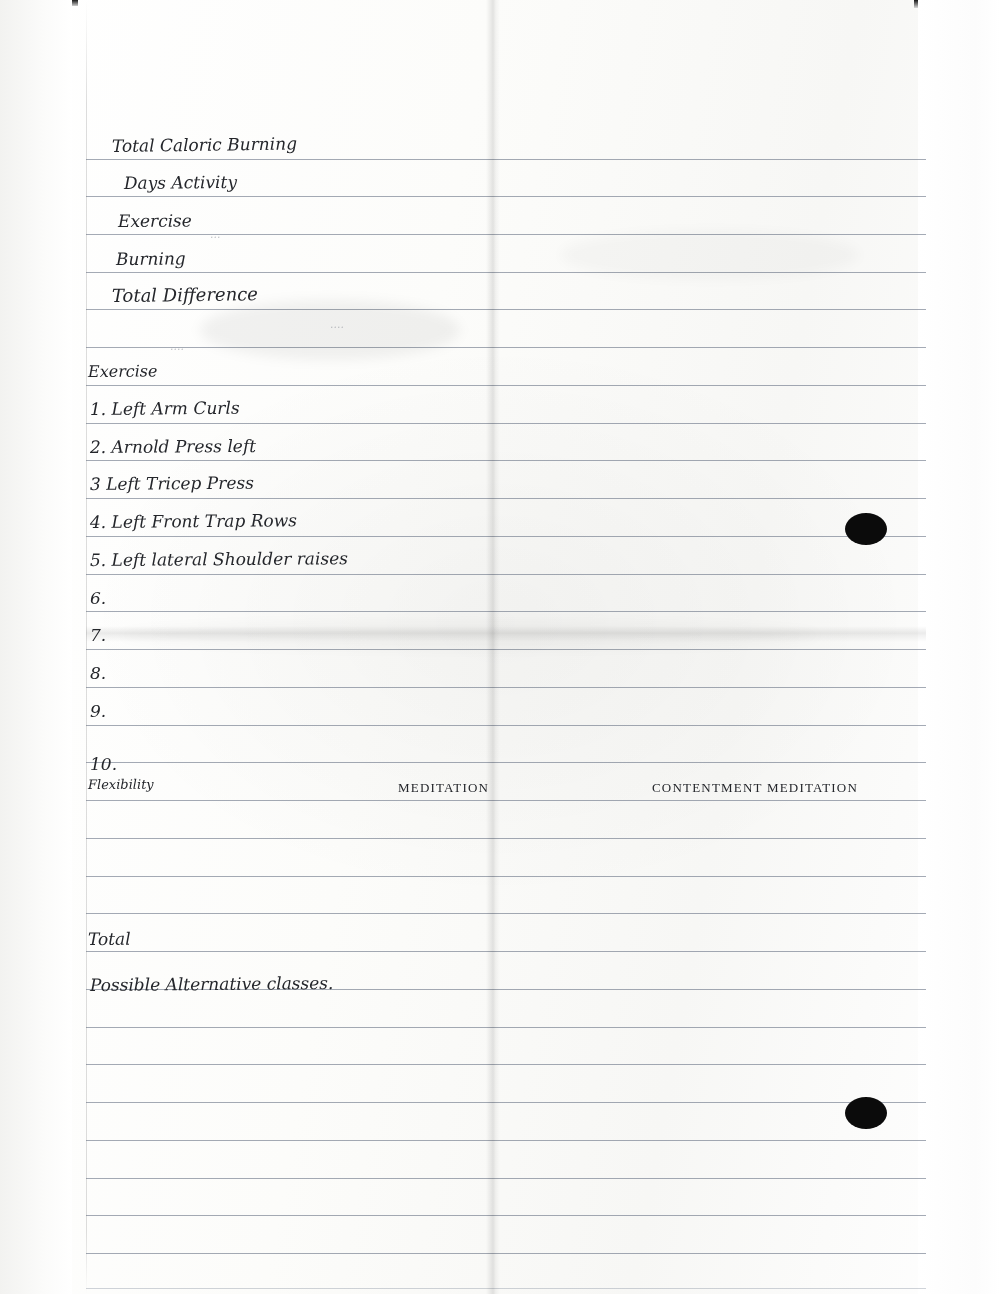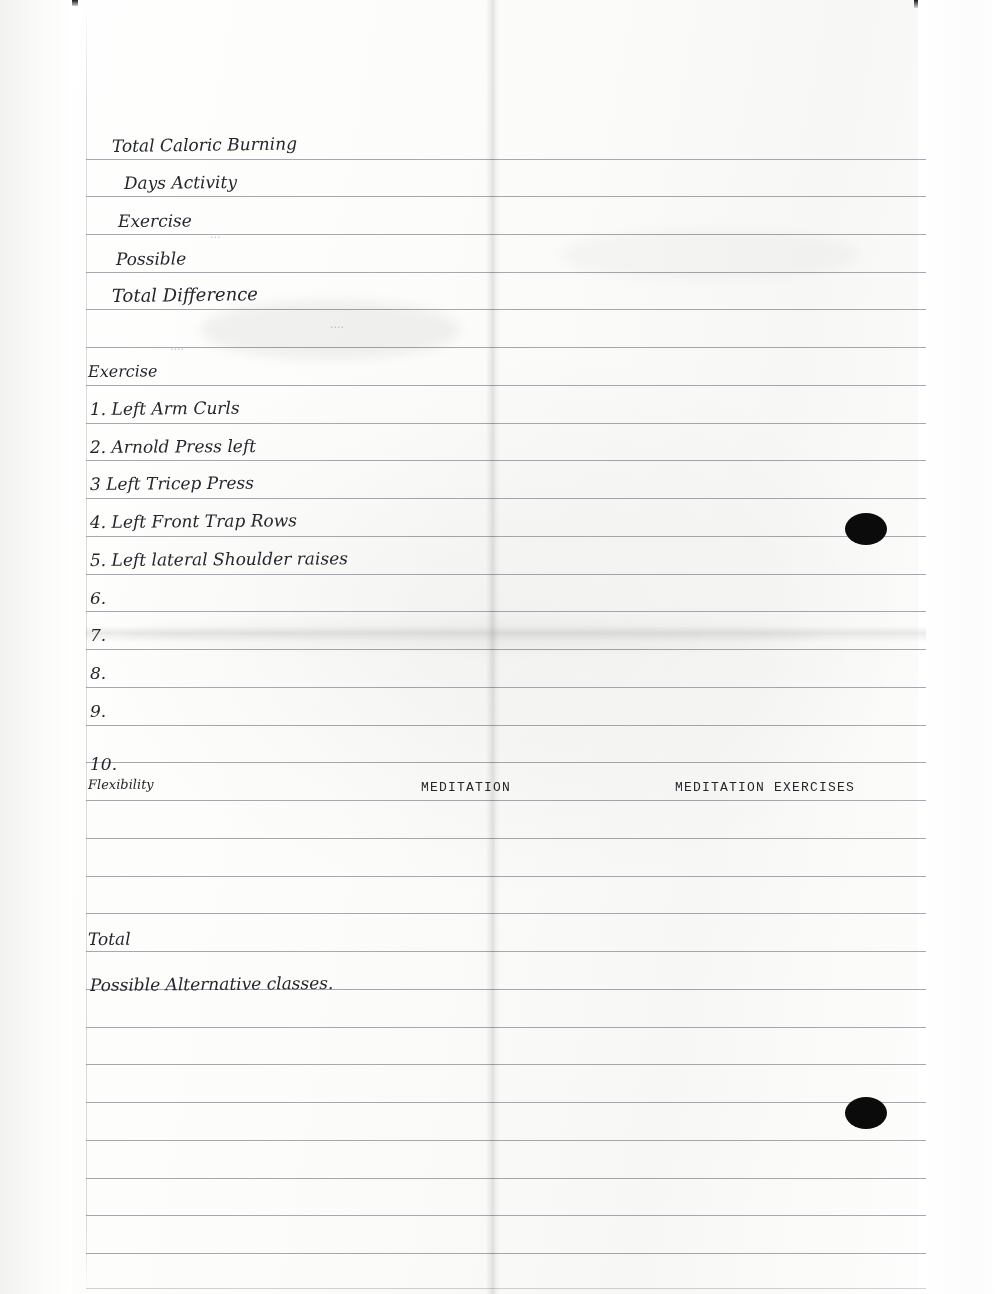--- a/index.html
+++ b/index.html
@@ -88,24 +88,23 @@
   
   .hw {
     position: absolute;
     color: #24262b;
     font-family: "DejaVu Serif", serif;
     font-style: italic;
     white-space: nowrap;
     transform-origin: left bottom;
   }
   .hw.caps {
-    font-family: Liberation Mono, monospace;
+    font-family: Liberation Serif, serif;
     font-style: normal;
     letter-spacing: 1.2px;
-    margin-left: 23px;
   }
   .ghost {
     position: absolute;
     color: rgba(120,125,135,0.45);
     font-family: "DejaVu Serif", serif;
     font-style: italic;
     white-space: nowrap;
     font-size: 11px;
     filter: blur(0.4px);
   }
@@ -163,21 +162,21 @@
   <div class="smudge" style="left:560px; top:230px; width:300px; height:50px; opacity:.5;"></div>
   <div class="smudge" style="left:120px; top:620px; width:700px; height:30px; opacity:.55;"></div>
 
   <div class="hole" style="left:845px; top:513px;"></div>
   <div class="hole" style="left:845px; top:1097px;"></div>
 
   <div class="hw" style="left:112px; top:136px; font-size:17px; transform:rotate(-0.8deg);">Total Caloric Burning</div>
 
   <div class="hw" style="left:124px; top:173px; font-size:17px; transform:rotate(-0.6deg);">Days Activity</div>
   <div class="hw" style="left:118px; top:211px; font-size:17px; transform:rotate(-0.4deg);">Exercise</div>
-  <div class="hw" style="left:116px; top:249px; font-size:17px; transform:rotate(-0.5deg);">Possible</div>
+  <div class="hw" style="left:116px; top:249px; font-size:17px; transform:rotate(-0.5deg);">Burning</div>
   <div class="hw" style="left:112px; top:285px; font-size:18px; transform:rotate(-0.7deg);">Total Difference</div>
 
   <div class="ghost" style="left:210px; top:228px;">...</div>
   <div class="ghost" style="left:330px; top:318px;">....</div>
   <div class="ghost" style="left:170px; top:340px;">....</div>
 
   <div class="hw" style="left:88px; top:362px; font-size:16px; transform:rotate(-0.5deg);">Exercise</div>
 
   <div class="hw" style="left:90px; top:399px; font-size:17px; transform:rotate(-0.5deg);">1. Left Arm Curls</div>
   <div class="hw" style="left:90px; top:437px; font-size:17px; transform:rotate(-0.4deg);">2. Arnold Press left</div>
@@ -185,18 +184,18 @@
   <div class="hw" style="left:90px; top:512px; font-size:17px; transform:rotate(-0.5deg);">4. Left Front Trap Rows</div>
   <div class="hw" style="left:90px; top:550px; font-size:17px; transform:rotate(-0.4deg);">5. Left lateral Shoulder raises</div>
   <div class="hw" style="left:90px; top:588px; font-size:17px;">6.</div>
   <div class="hw" style="left:90px; top:625px; font-size:17px;">7.</div>
   <div class="hw" style="left:90px; top:663px; font-size:17px;">8.</div>
   <div class="hw" style="left:90px; top:701px; font-size:17px;">9.</div>
   <div class="hw" style="left:90px; top:739px; font-size:17px;margin-top:15px;">10.</div>
 
   <div class="hw" style="left:88px; top:777px; font-size:13px; transform:rotate(-0.3deg);">Flexibility</div>
   <div class="hw caps" style="left:398px; top:780px; font-size:13px;">MEDITATION</div>
-  <div class="hw caps" style="left:652px; top:780px; font-size:13px;">MEDITATION EXERCISES</div>
+  <div class="hw caps" style="left:652px; top:780px; font-size:13px;">CONTENTMENT MEDITATION</div>
 
   <div class="hw" style="left:88px; top:929px; font-size:17px; transform:rotate(-0.4deg);">Total</div>
   <div class="hw" style="left:90px; top:975px; font-size:17px; transform:rotate(-0.5deg);">Possible Alternative classes.</div>
 
 </div>
 
 </body></html>

